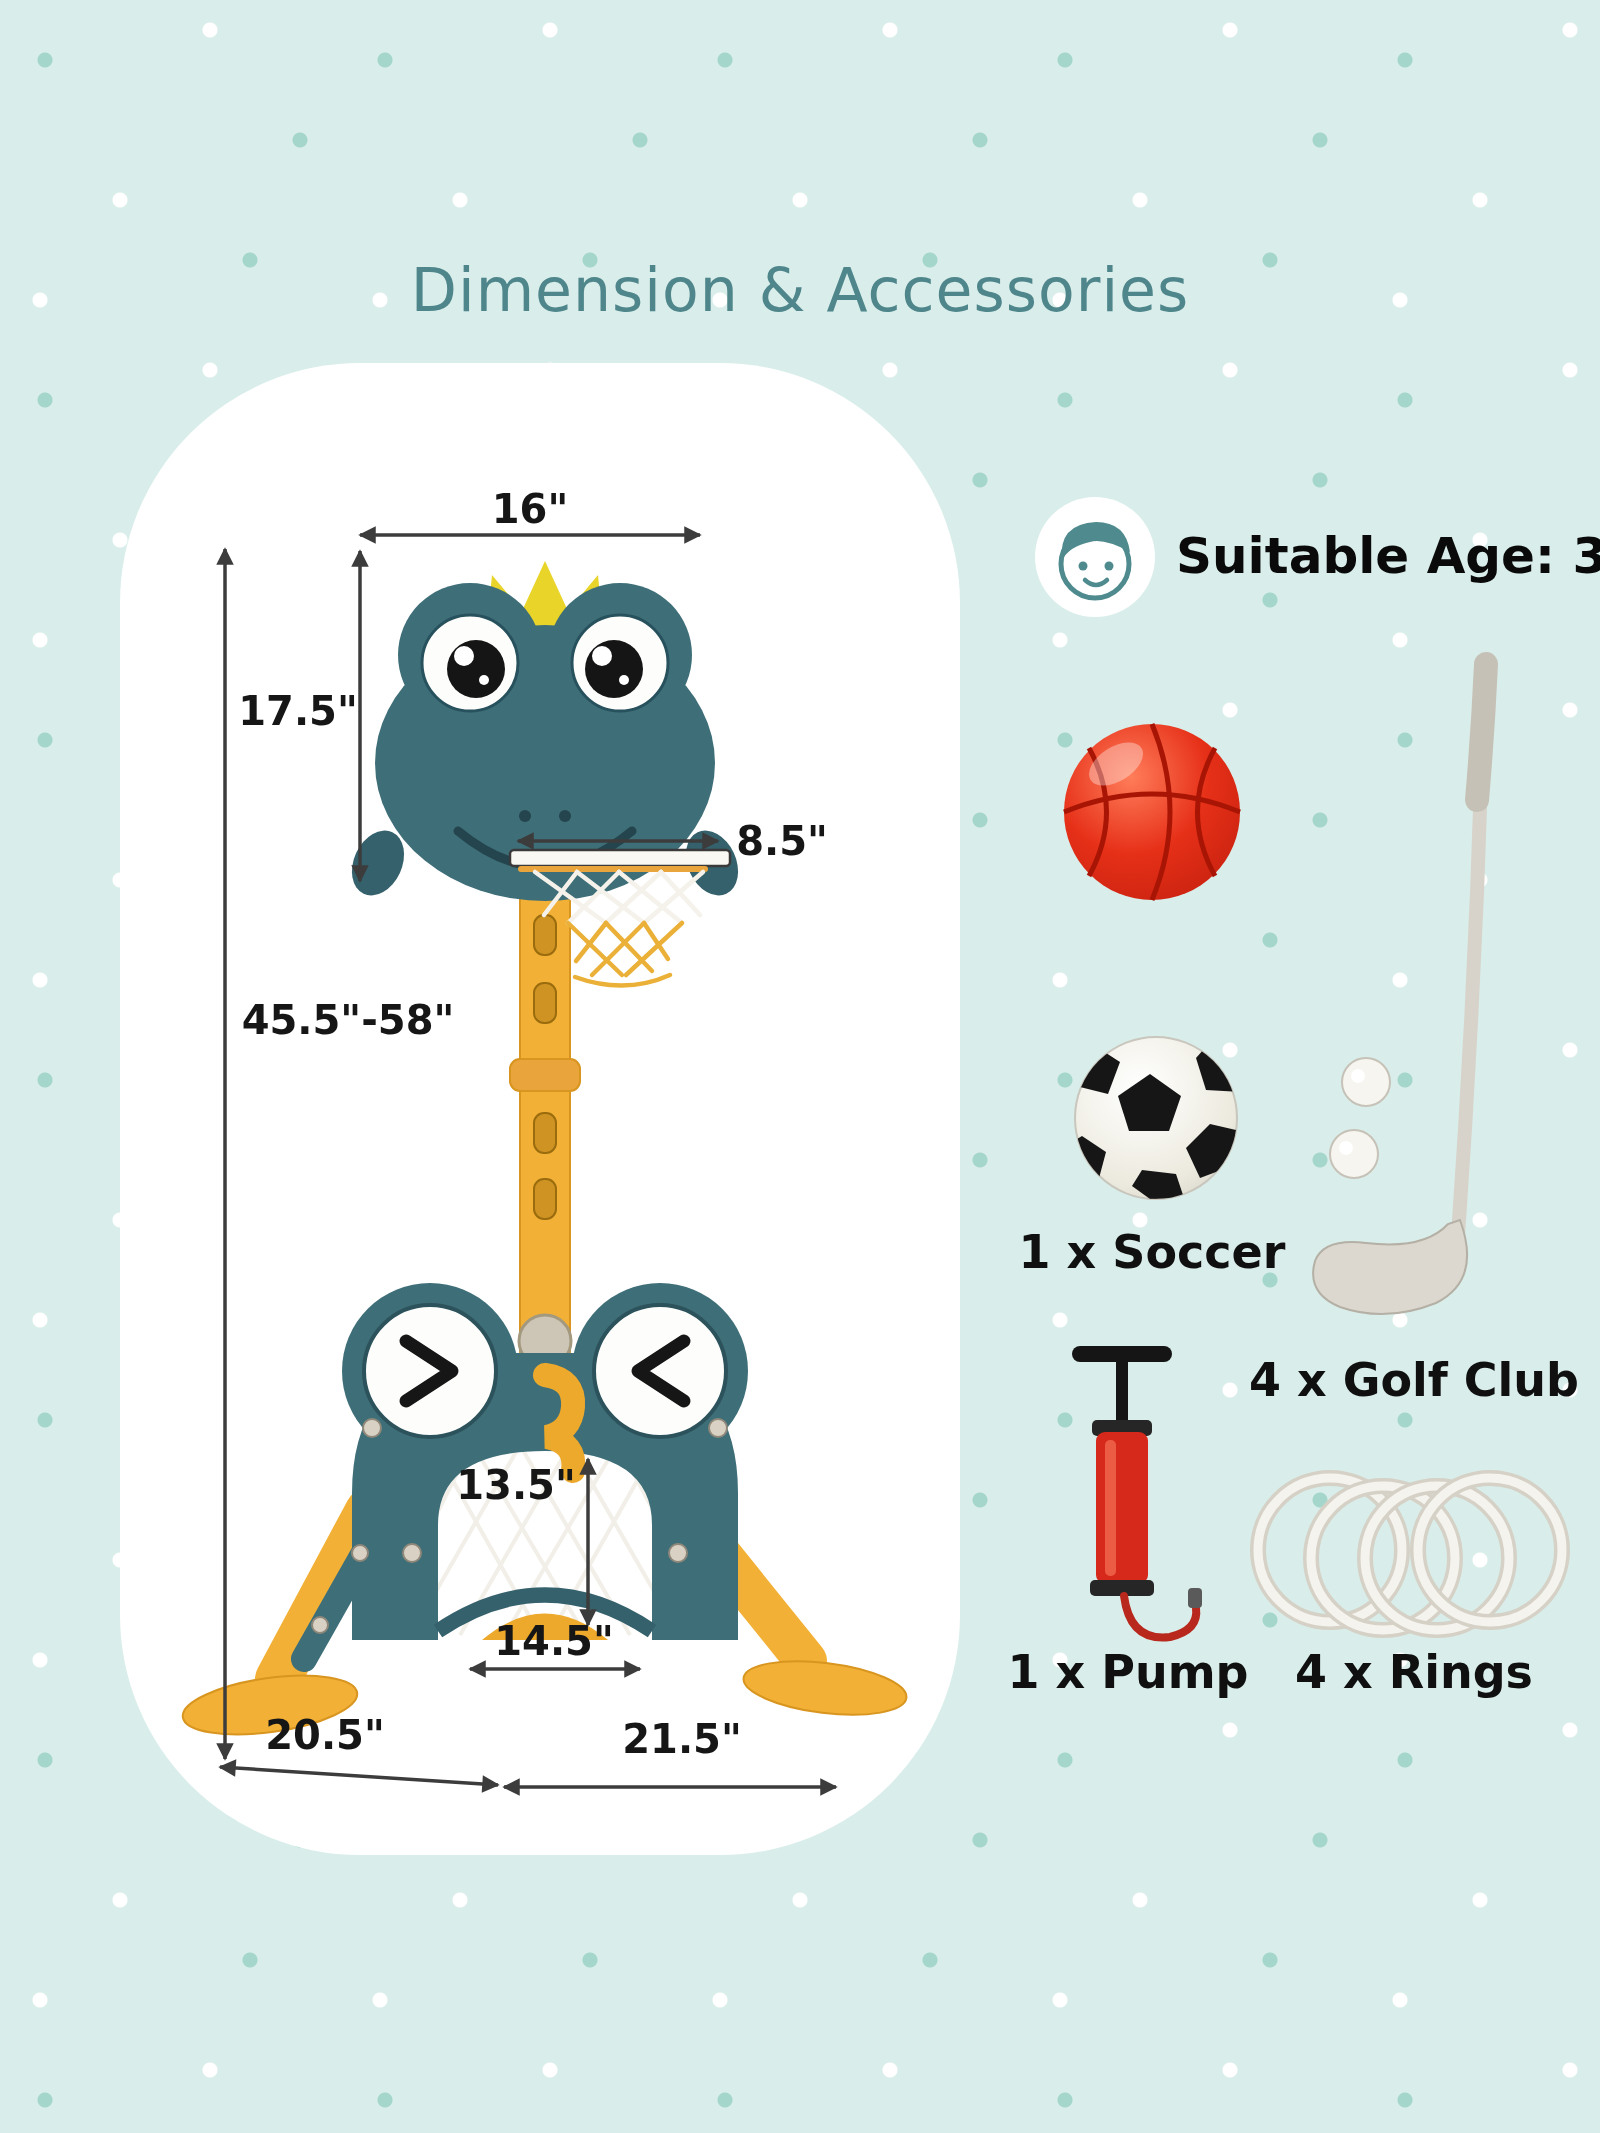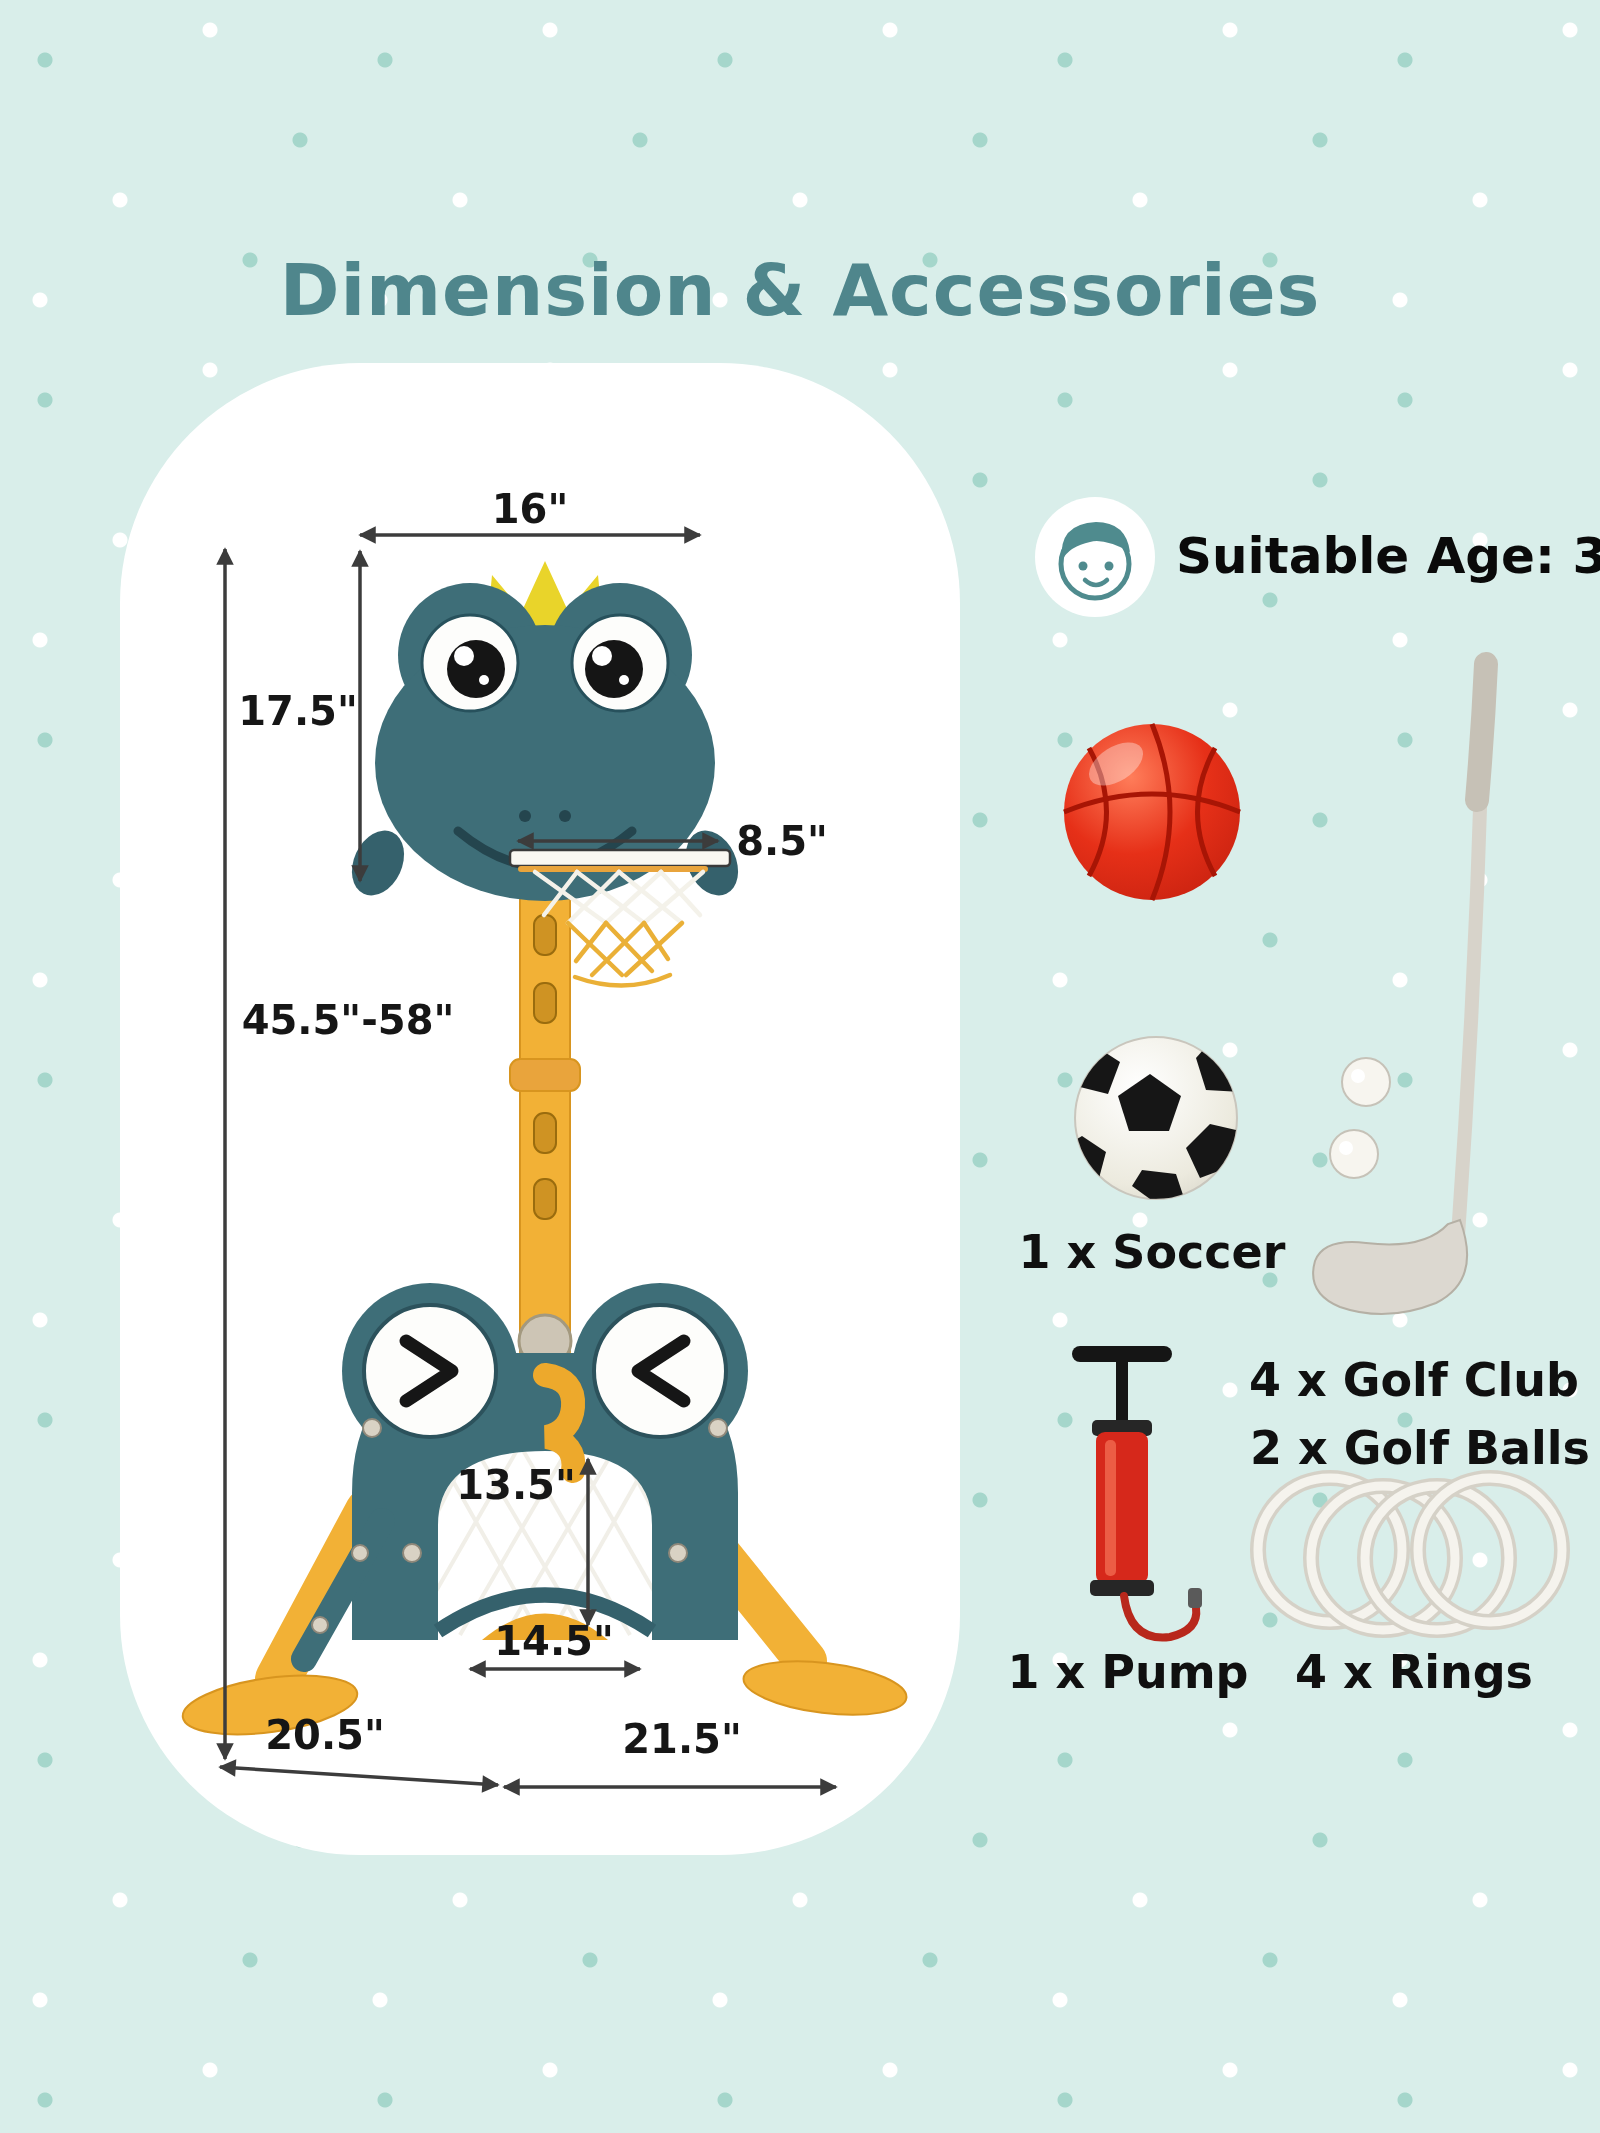--- a/index.html
+++ b/index.html
@@ -11,21 +11,21 @@
       radial-gradient(circle at 45px 60px,  #a5d6cb 0 7px, transparent 8px),
       radial-gradient(circle at 210px 30px, #ffffff 0 7px, transparent 8px),
       radial-gradient(circle at 300px 140px,#a5d6cb 0 7px, transparent 8px),
       radial-gradient(circle at 120px 200px,#ffffff 0 7px, transparent 8px),
       radial-gradient(circle at 40px 300px, #ffffff 0 7px, transparent 8px),
       radial-gradient(circle at 250px 260px,#a5d6cb 0 7px, transparent 8px);
     background-size:340px 340px;
   }
   .title {
     position:absolute; left:800px; top:290px; transform:translate(-50%,-50%);
-    font-size:72px; font-weight:bold; color:#4f868c; letter-spacing:1px; white-space:nowrap;
+    font-size:60px; font-weight:normal; color:#4f868c; letter-spacing:1px; white-space:nowrap;
   }
   .panel {
     position:absolute; left:120px; top:363px; width:840px; height:1492px;
     background:#ffffff; border-radius:240px; z-index:1;
   }
   .panel svg { position:absolute; left:0; top:0; }
   .dim {
     position:absolute; transform:translate(-50%,-50%); white-space:nowrap;
     font-size:40px; font-weight:bold; color:#161616; z-index:3;
   }
@@ -265,17 +265,16 @@
       <circle cx="1383" cy="1558" r="72" stroke="#f5f3ed" stroke-width="9"></circle>
       <circle cx="1437" cy="1558" r="72" stroke="#d5d1c7" stroke-width="16"></circle>
       <circle cx="1437" cy="1558" r="72" stroke="#f5f3ed" stroke-width="9"></circle>
       <circle cx="1490" cy="1550" r="72" stroke="#d5d1c7" stroke-width="16"></circle>
       <circle cx="1490" cy="1550" r="72" stroke="#f5f3ed" stroke-width="9"></circle>
     </g>
   </svg>
 
   <div class="acc" style="left:1152px; top:1252px">1 x Soccer</div>
   <div class="acc" style="left:1414px; top:1380px">4 x Golf Club</div>
-  <div class="acc" style="left:1420px; top:1448px">2 x Golf Balls</div>
   <div class="acc" style="left:1128px; top:1672px">1 x Pump</div>
   <div class="acc" style="left:1414px; top:1672px">4 x Rings</div>
 
 </div>
 
 </body></html>

